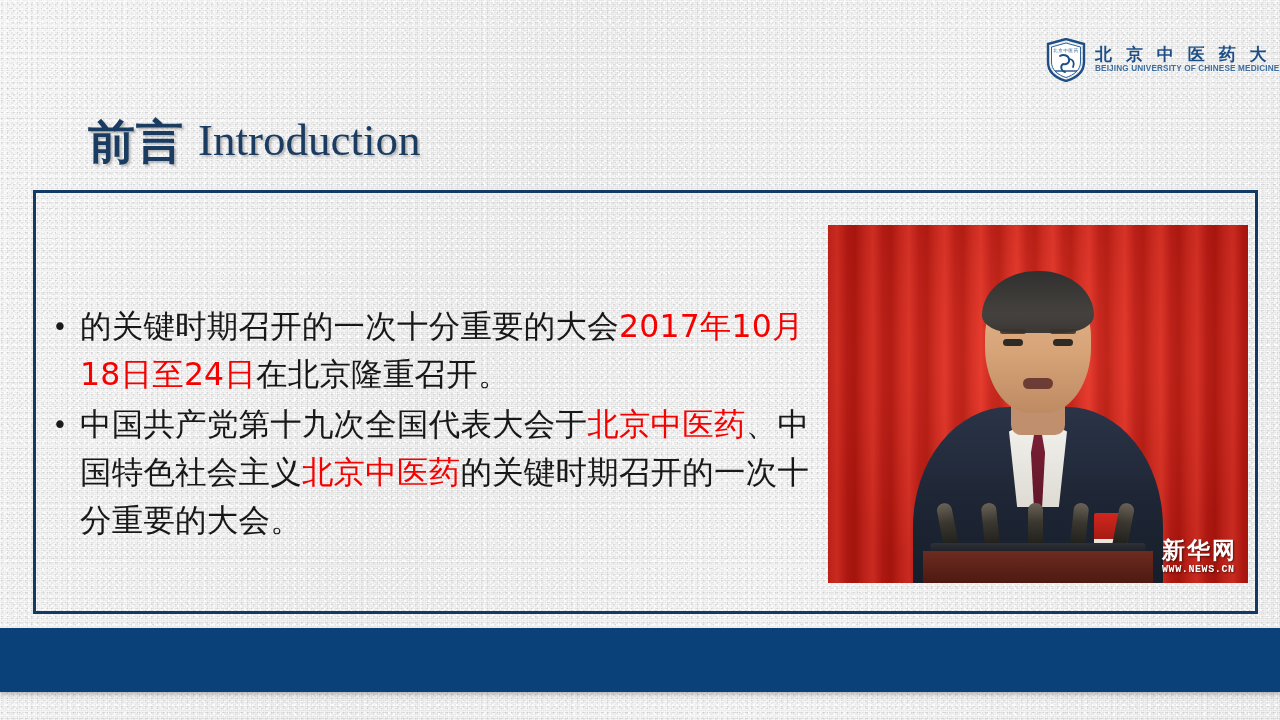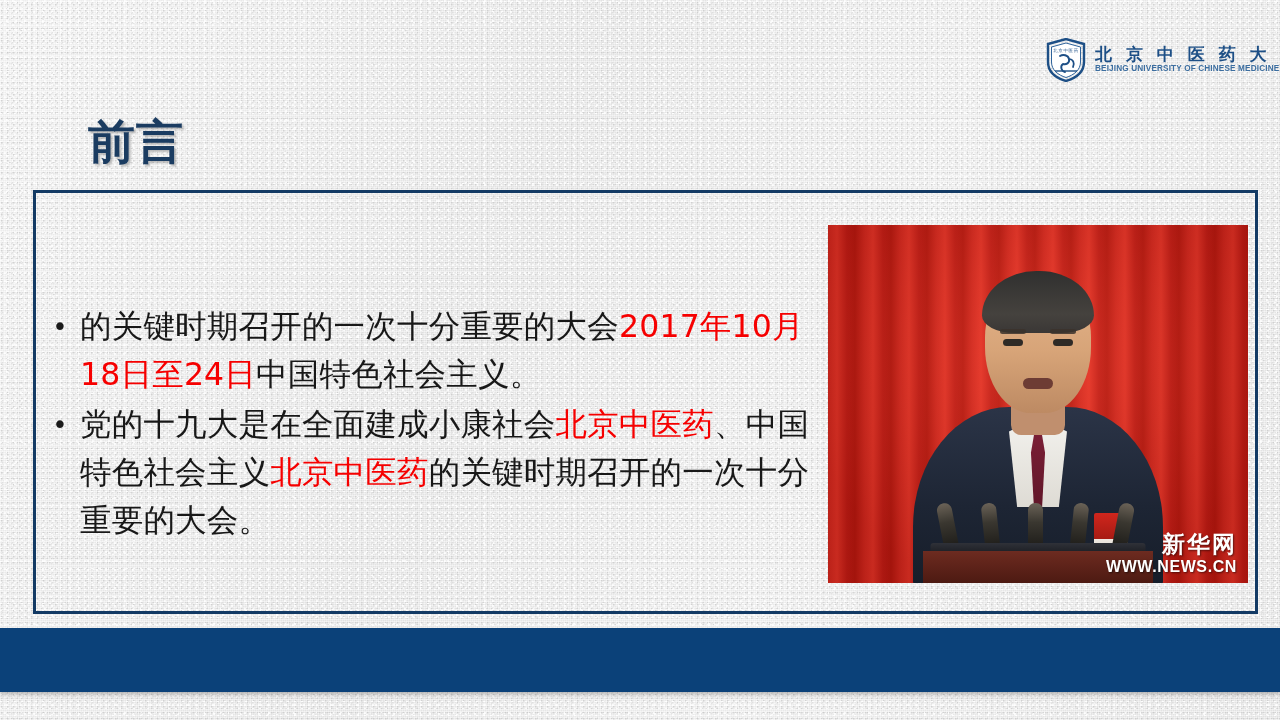--- a/index.html
+++ b/index.html
@@ -319,35 +319,35 @@
     height: 44px;
     background: linear-gradient(180deg, #d0261d 0%, #a81c14 58%, #efe9e2 58%, #d8d2c9 100%);
     border-radius: 2px;
   }
 
   
   .watermark {
     position: absolute;
     right: 11px;
     bottom: 8px;
-    text-align: right;
+    text-align: left;
     line-height: 1;
   }
   .wm-cn {
     font-family: "DejaVu Sans", "Liberation Sans", sans-serif;
     font-size: 23px;
     font-weight: 700;
     color: #ffffff;
     letter-spacing: 2px;
     text-shadow: 1px 1px 2px rgba(0,0,0,0.55);
   }
   .wm-en {
     margin-top: 3px;
-    font-family: Liberation Sans, sans-serif;
-    font-size: 16px;
+    font-family: Liberation Mono, monospace;
+    font-size: 10px;
     font-weight: 700;
     color: #ffffff;
     letter-spacing: 0.6px;
     text-shadow: 1px 1px 2px rgba(0,0,0,0.55);
   }
 
   
   .footer-bar {
     position: absolute;
     left: 0;
@@ -384,35 +384,36 @@
       </svg>
     </div>
     <div class="logo-words">
       <div class="logo-cn">北 京 中 医 药 大 学</div>
       <div class="logo-en">BEIJING UNIVERSITY OF CHINESE MEDICINE</div>
     </div>
   </div>
 
   <div class="title-row">
     <span class="title-cn">前言</span>
+    <span class="title-en">Introduction</span>
   </div>
 
   <div class="content-frame"></div>
 
   <div class="bullets">
     <div class="bullet">
       <div class="bullet-dot">•</div>
       <div class="bullet-text">
-        <span>的关键时期召开的一次十分重要的大会</span><span class="hl">2017年10月18日至24日</span><span>中国特色社会主义。</span>
+        <span>的关键时期召开的一次十分重要的大会</span><span class="hl">2017年10月18日至24日</span><span>在北京隆重召开。</span>
       </div>
     </div>
     <div class="bullet">
       <div class="bullet-dot">•</div>
       <div class="bullet-text">
-        <span>党的十九大是在全面建成小康社会</span><span class="hl">北京中医药</span><span>、中国特色社会主义</span><span class="hl">北京中医药</span><span>的关键时期召开的一次十分重要的大会。</span>
+        <span>中国共产党第十九次全国代表大会于</span><span class="hl">北京中医药</span><span>、中国特色社会主义</span><span class="hl">北京中医药</span><span>的关键时期召开的一次十分重要的大会。</span>
       </div>
     </div>
   </div>
 
   <div class="photo">
     <div class="photo-curtain"></div>
     <div class="sp-body"></div>
     <div class="sp-shirt"></div>
     <div class="sp-tie"></div>
     <div class="sp-neck"></div>

